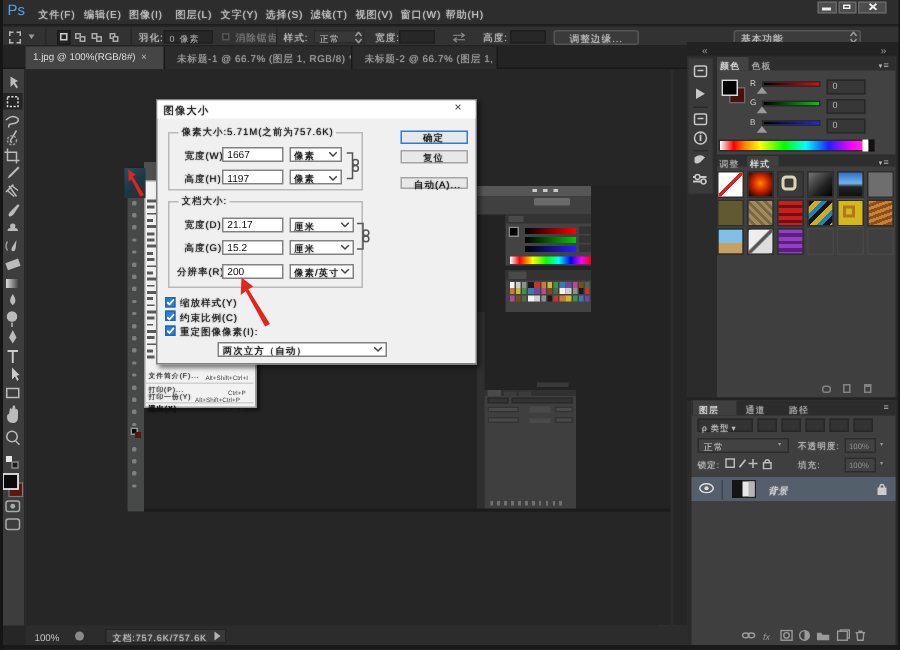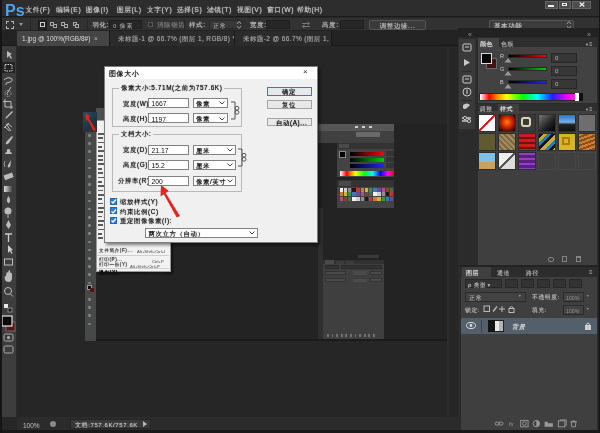--- a/index.html
+++ b/index.html
@@ -3,21 +3,21 @@
 *{margin:0;padding:0;box-sizing:border-box}
 html,body{width:600px;height:433px;overflow:hidden;background:#262626;font-family:"Liberation Sans",sans-serif}
 #root{position:absolute;left:0;top:0;width:600px;height:433px;background:#262626;overflow:hidden}
 .abs{position:absolute}
 .cjk{letter-spacing:0.6px;text-shadow:0 0 1px}
 .cjk2{letter-spacing:0.4px;text-shadow:0 0 0.8px}
 </style></head><body>
 <div id="root">
 
 <div class="abs" style="left:0;top:0;width:600px;height:17px;background:#2d2d2d;border-bottom:1px solid #1c1c1c"></div>
-<div class="abs" style="left:5px;top:2px;font-size:16px;font-weight:bold;color:#4da3e8">Ps</div>
+<div class="abs" style="left:5px;top:2px;font-size:10px;font-weight:normal;color:#4da3e8">Ps</div>
 <div class="abs cjk" id="menuitems" style="top:5px;left:0;width:600px;height:10px;font-size:6.8px;color:#c0c0c0;letter-spacing:0.5px">
       <span style="position:absolute;left:25.5px;top:0">文件(F)</span>
       <span style="position:absolute;left:56px;top:0">编辑(E)</span>
       <span style="position:absolute;left:86px;top:0">图像(I)</span>
       <span style="position:absolute;left:117px;top:0">图层(L)</span>
       <span style="position:absolute;left:147px;top:0">文字(Y)</span>
       <span style="position:absolute;left:177px;top:0">选择(S)</span>
       <span style="position:absolute;left:207px;top:0">滤镜(T)</span>
       <span style="position:absolute;left:237px;top:0">视图(V)</span>
       <span style="position:absolute;left:267px;top:0">窗口(W)</span>

